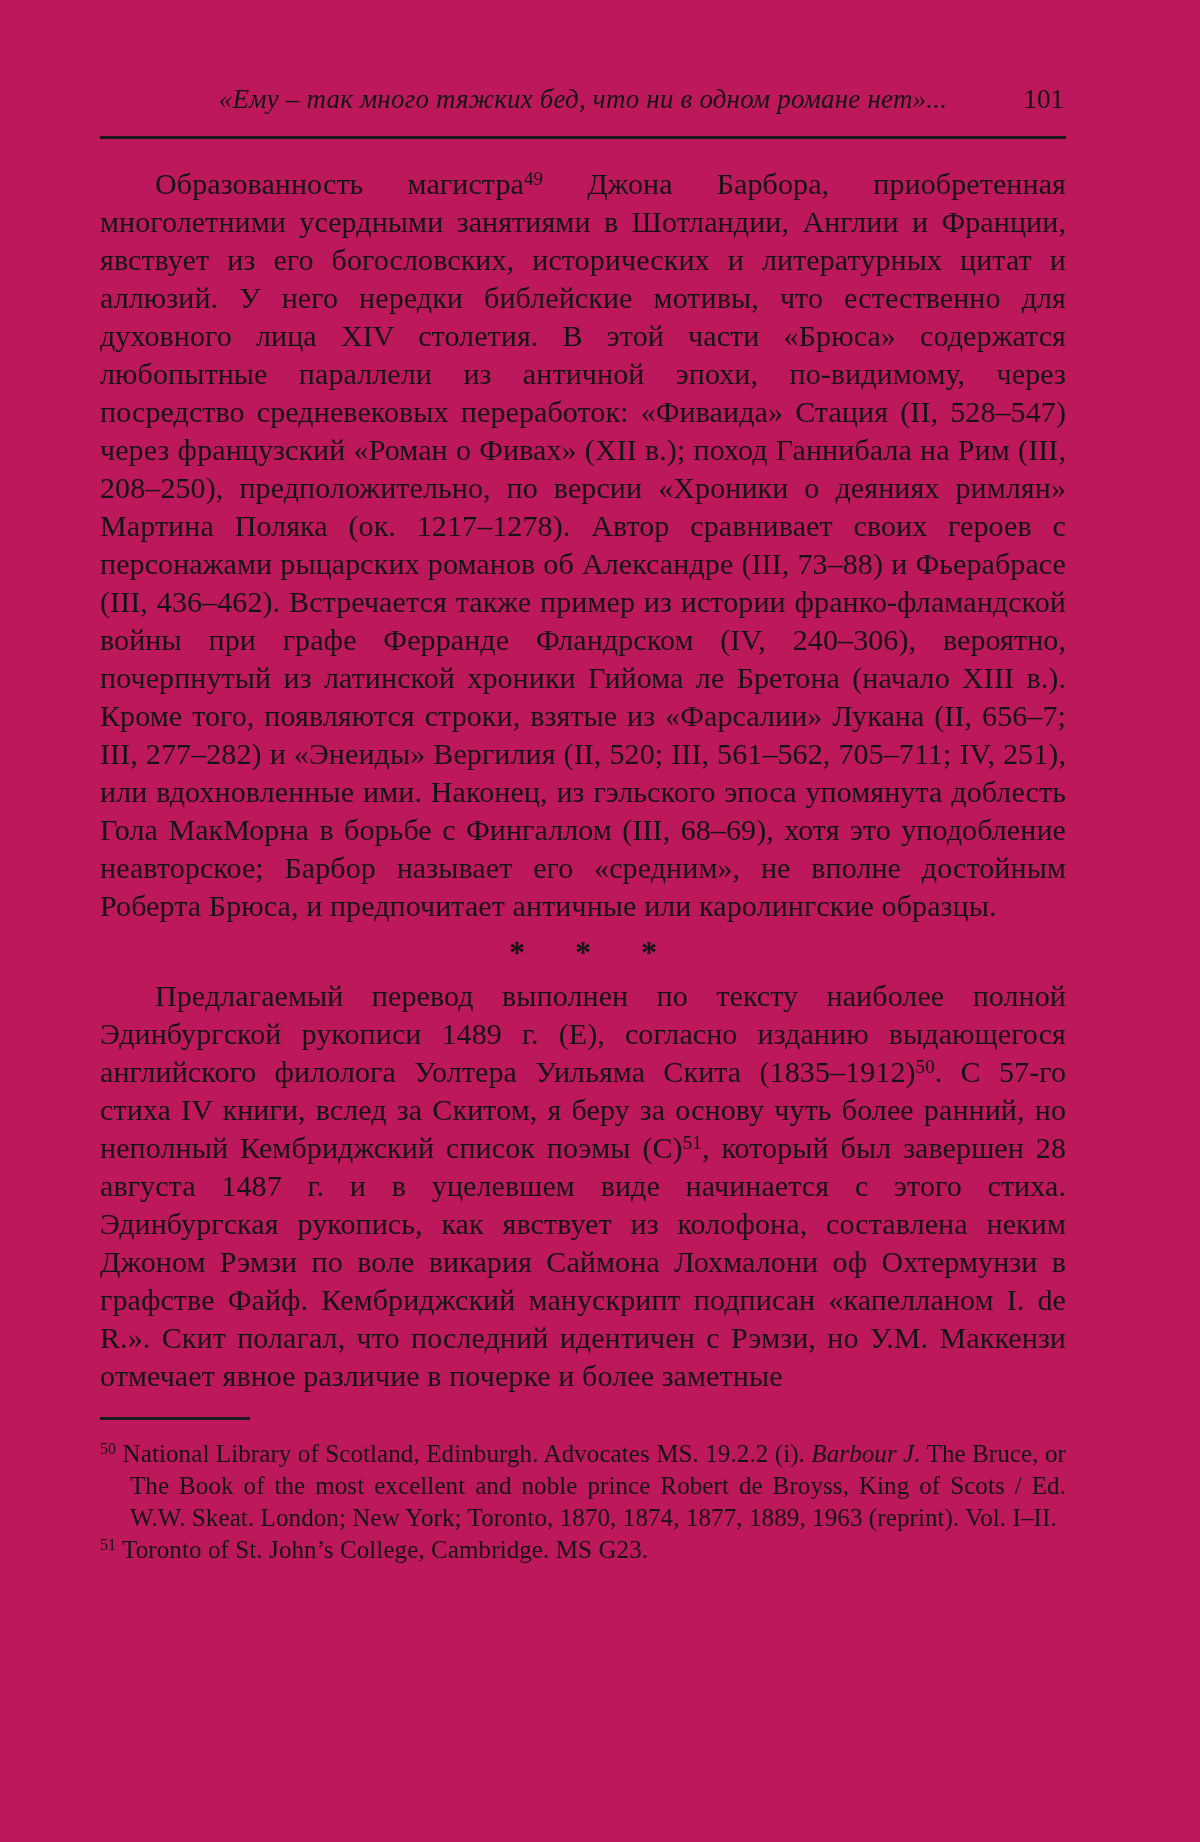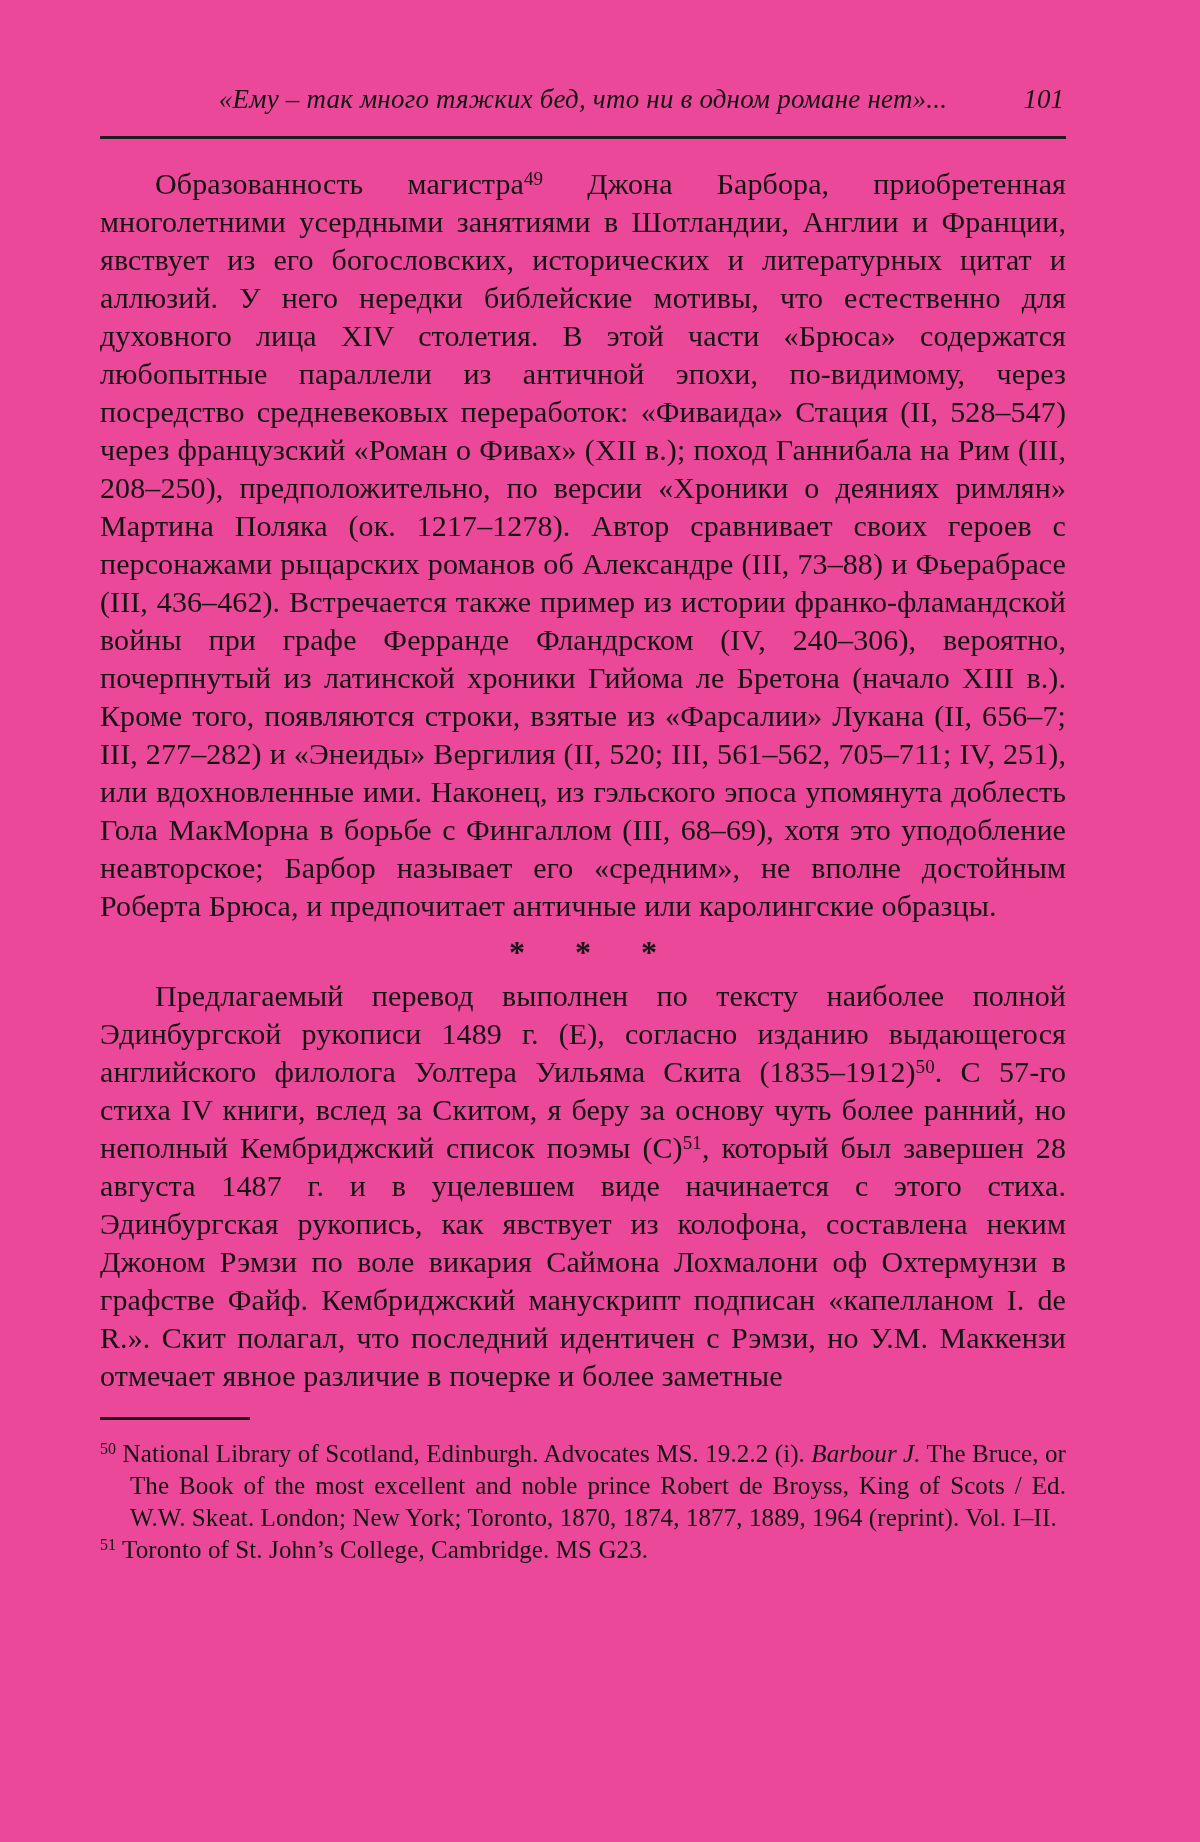--- a/index.html
+++ b/index.html
@@ -4,21 +4,21 @@
 <style>
   html, body { margin: 0; padding: 0; }
   body {
     background: #e9e9e9;
     font-family: "Liberation Serif", "DejaVu Serif", serif;
   }
   .page {
     position: relative;
     width: 1200px;
     height: 1842px;
-    background: #ec4899;
+    background: #be185d;
     color: #141414;
     overflow: hidden;
   }
   .content {
     position: absolute;
     left: 100px;
     top: 0;
     width: 966px;
   }
   
@@ -33,21 +33,20 @@
     font-style: italic;
     font-size: 27px;
     line-height: 34px;
     letter-spacing: 0.2px;
     white-space: nowrap;
   }
   .page-number {
     position: absolute;
     right: 2px;
     top: 0;
-    font-style: italic;
     font-size: 27px;
     line-height: 34px;
   }
   .header-rule {
     margin-top: 14px;
     height: 3px;
     background: #1c1c1c;
   }
   
   .page-body {
@@ -121,19 +120,19 @@
 
       <div class="separator">* * *</div>
 
       <p class="body-para"><span>Предлагаемый перевод выполнен по тексту наиболее полной Эдинбургской рукописи 1489 г. (Е), согласно изданию выдающегося английского филолога Уолтера Уильяма Скита (1835–1912)</span><sup class="fn-ref">50</sup><span>. С 57-го стиха IV книги, вслед за Скитом, я беру за основу чуть более ранний, но неполный Кембриджский список поэмы (С)</span><sup class="fn-ref">51</sup><span>, который был завершен 28 августа 1487 г. и в уцелевшем виде начинается с этого стиха. Эдинбургская рукопись, как явствует из колофона, составлена неким Джоном Рэмзи по воле викария Саймона Лохмалони оф Охтермунзи в графстве Файф. Кембриджский манускрипт подписан «капелланом I. de R.». Скит полагал, что последний идентичен с Рэмзи, но У.М. Маккензи отмечает явное различие в почерке и более заметные</span></p>
     </main>
 
     <footer class="footnotes">
       <div class="footnote-rule"></div>
 
 
-      <p class="footnote"><sup class="fn-marker">50</sup><span> National Library of Scotland, Edinburgh. Advocates MS. 19.2.2 (i). </span><i>Barbour J.</i><span> The Bruce, or The Book of the most excellent and noble prince Robert de Broyss, King of Scots / Ed. W.W. Skeat. London; New York; Toronto, 1870, 1874, 1877, 1889, 1964 (reprint). Vol. I–II.</span></p>
+      <p class="footnote"><sup class="fn-marker">50</sup><span> National Library of Scotland, Edinburgh. Advocates MS. 19.2.2 (i). </span><i>Barbour J.</i><span> The Bruce, or The Book of the most excellent and noble prince Robert de Broyss, King of Scots / Ed. W.W. Skeat. London; New York; Toronto, 1870, 1874, 1877, 1889, 1963 (reprint). Vol. I–II.</span></p>
 
       <p class="footnote"><sup class="fn-marker">51</sup><span> Toronto of St. John’s College, Cambridge. MS G23.</span></p>
     </footer>
 
   </div>
 </div>
 
 </body></html>

